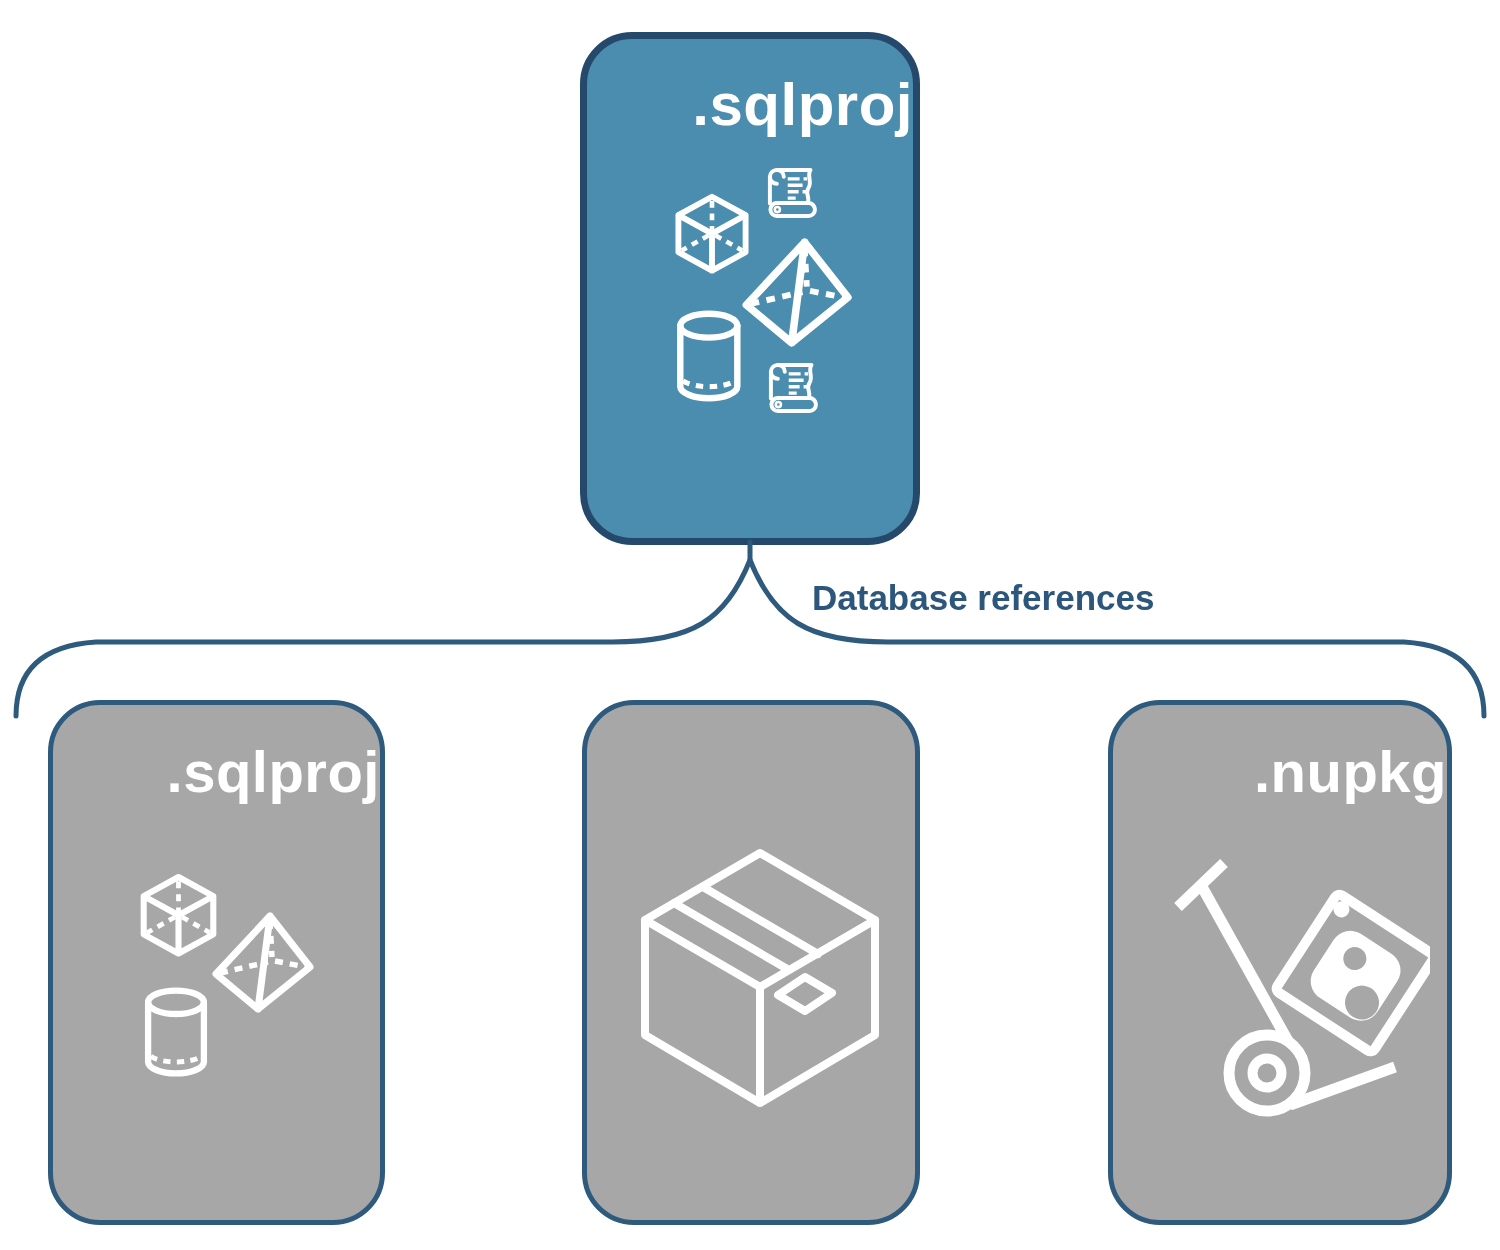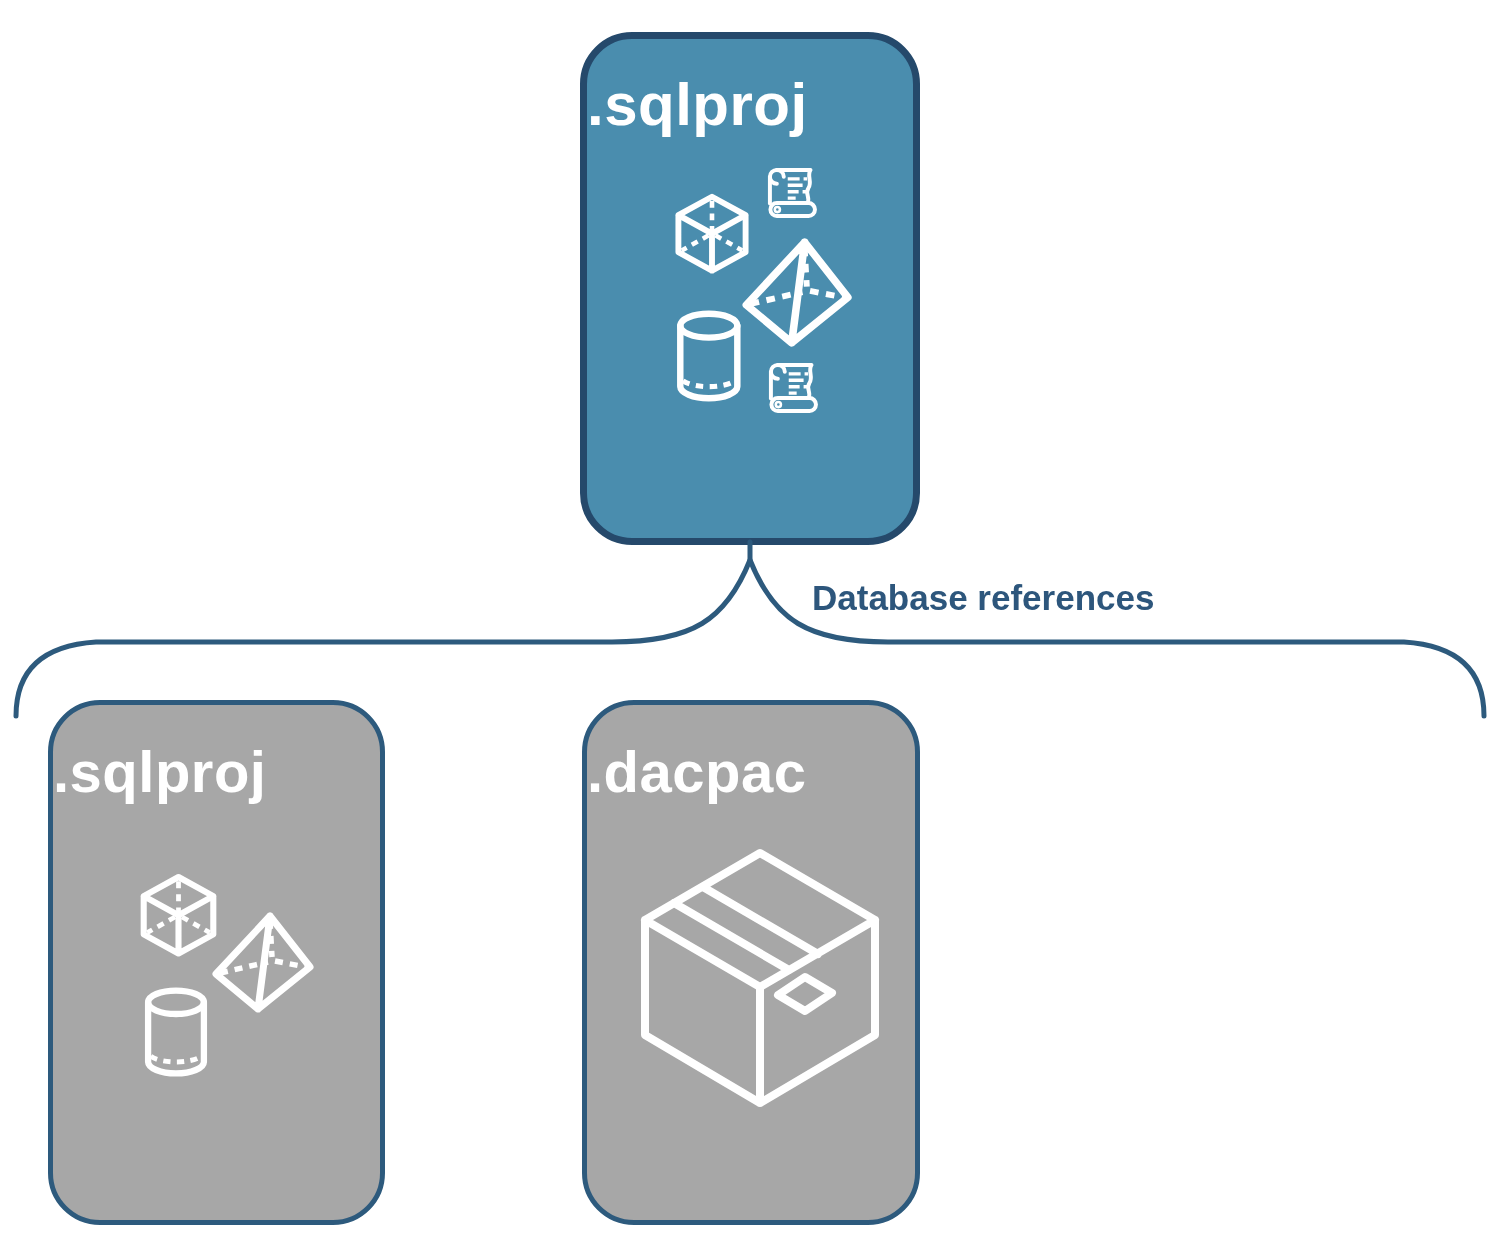--- a/index.html
+++ b/index.html
@@ -16,21 +16,21 @@
   }
   .root-box{
     background:var(--root-fill,#4a8dae);
     border:7px solid var(--root-border,#25496b);
   }
   .child-box{
     background:var(--child-fill,#a7a7a7);
     border:5px solid var(--child-border,#2d5a7d);
   }
   .box-title{
-    text-align:left;color:#fff;font-weight:bold;line-height:1;
+    text-align:right;color:#fff;font-weight:bold;line-height:1;
     font-size:58px;letter-spacing:0.5px;
   }
   .root-box .box-title{margin-top:36px;font-size:60px;}
   .child-box .box-title{margin-top:38px;}
   .icon-cluster,.icon-single{position:absolute;}
   .connector-label{
     position:absolute;left:812px;top:578px;
     font-size:35px;font-weight:bold;color:var(--label-text,#2d567c);
     white-space:nowrap;
   }
@@ -117,20 +117,25 @@
   <div class="box child-box" style="left:48px;top:700px;width:337px;height:525px;">
     <div class="box-title">.sqlproj</div>
     <svg class="icon-cluster" style="left:82px;top:160px;" width="210" height="220" viewBox="0 0 210 220">
       <use href="#icon-cube" transform="translate(0,5) scale(0.87)"></use>
       <use href="#icon-pyramid" transform="translate(77,47) scale(1.0)"></use>
       <use href="#icon-cylinder" transform="translate(5,122) scale(0.9)"></use>
     </svg>
   </div>
 
   <div class="box child-box" style="left:582px;top:700px;width:338px;height:525px;">
-    <div class="box-title">.dacpac</div>
     <svg class="icon-single" style="left:48px;top:138px;" width="250" height="285" viewBox="0 0 250 285">
       <use href="#icon-package"></use>
     </svg>
   </div>
 
+  <div class="box child-box" style="left:1108px;top:700px;width:344px;height:525px;">
+    <div class="box-title">.nupkg</div>
+    <svg class="icon-single" style="left:57px;top:150px;" width="260" height="270" viewBox="0 0 260 270">
+      <use href="#icon-handtruck"></use>
+    </svg>
+  </div>
 
 </div>
 
 </body></html>

